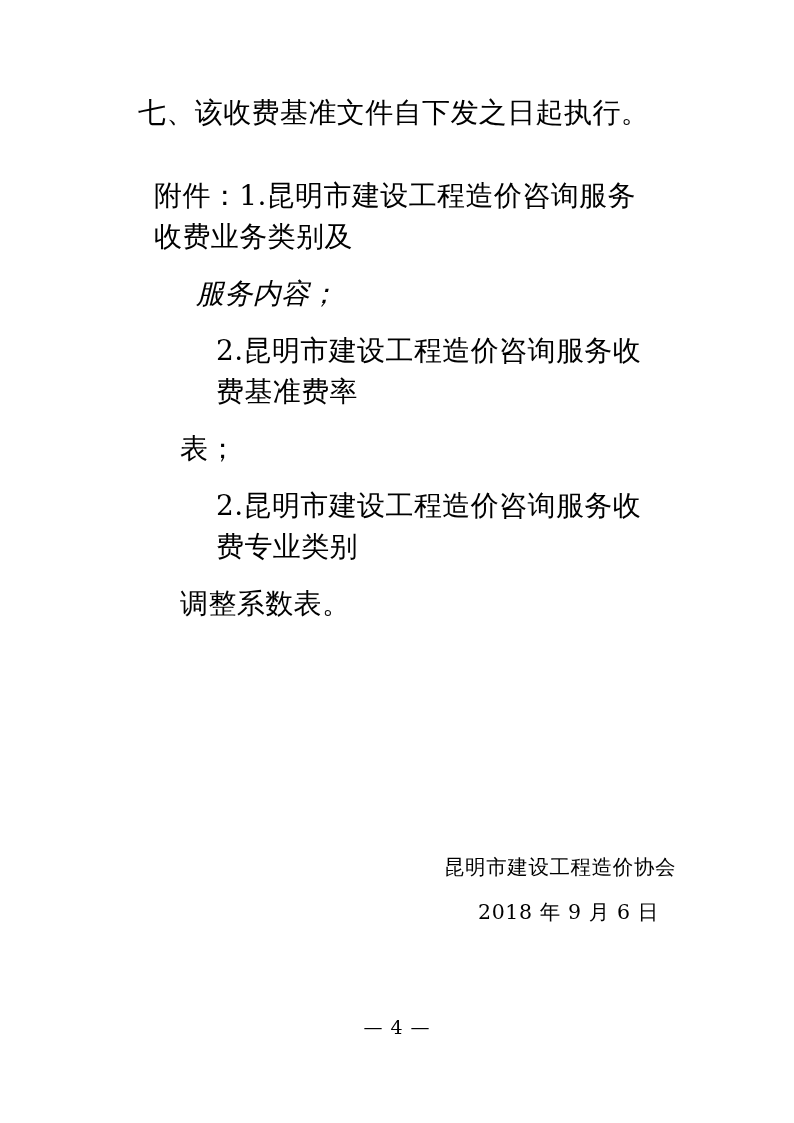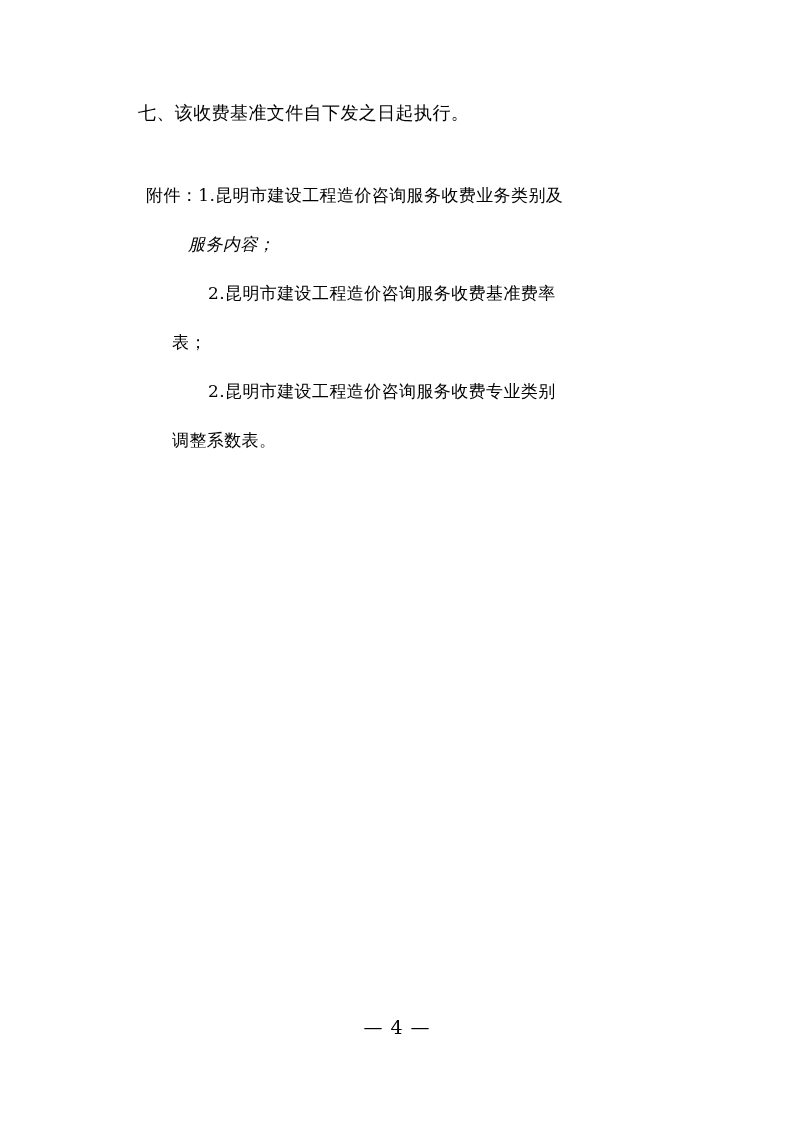--- a/index.html
+++ b/index.html
@@ -17,36 +17,36 @@
     color: #000000;
     overflow: hidden;
   }
   .content {
     position: absolute;
     left: 138px;
     top: 92px;
     width: 520px;
   }
   .para {
-    font-size: 18px;
+    font-size: 28px;
     line-height: 41px;
     letter-spacing: 0.4px;
     white-space: pre-wrap;
   }
   .para-main {
     margin: 0 0 42px 0;
   }
   .attach-block {
     margin: 0;
   }
   .attach-line {
-    font-size: 17px;
+    font-size: 28px;
     line-height: 41px;
     letter-spacing: 0.4px;
-    margin: 8px;
+    margin: 16px;
     white-space: pre-wrap;
   }
   .indent-1 { text-indent: 0; }
   .indent-2 { padding-left: 42px; font-style: italic; }
   .indent-3 { padding-left: 62px; }
   .indent-4 { padding-left: 26px; }
   .signature {
     position: absolute;
     right: 96px;
     top: 845px;
@@ -94,16 +94,20 @@
 
       <p class="attach-line indent-4">表；</p>
 
       <p class="attach-line indent-3">2.昆明市建设工程造价咨询服务收费专业类别</p>
 
       <p class="attach-line indent-4">调整系数表。</p>
 
     </div>
   </div>
 
+  <div class="signature">
+    <p class="sig-line sig-org">昆明市建设工程造价协会</p>
+    <p class="sig-line sig-date">2018 年 9 月 6 日</p>
+  </div>
 
   <div class="footer">— 4 —</div>
 
 </div>
 
 </body></html>

